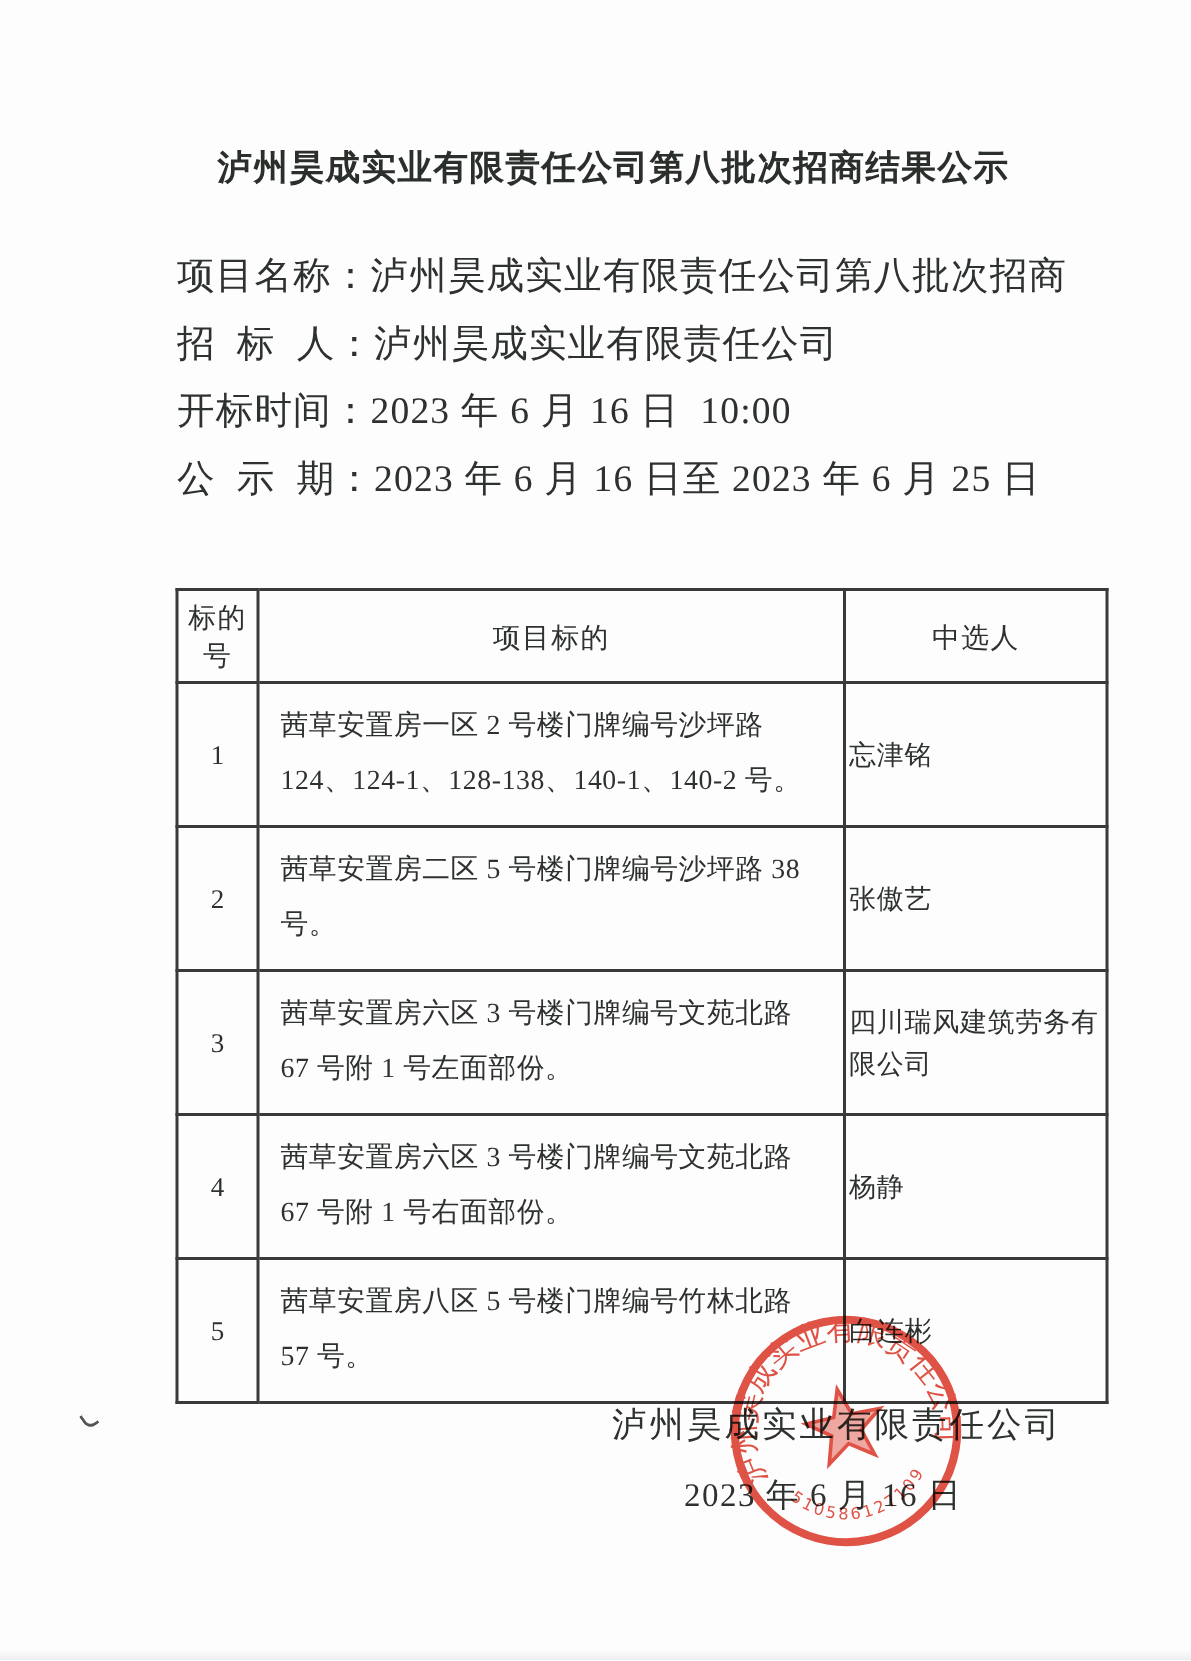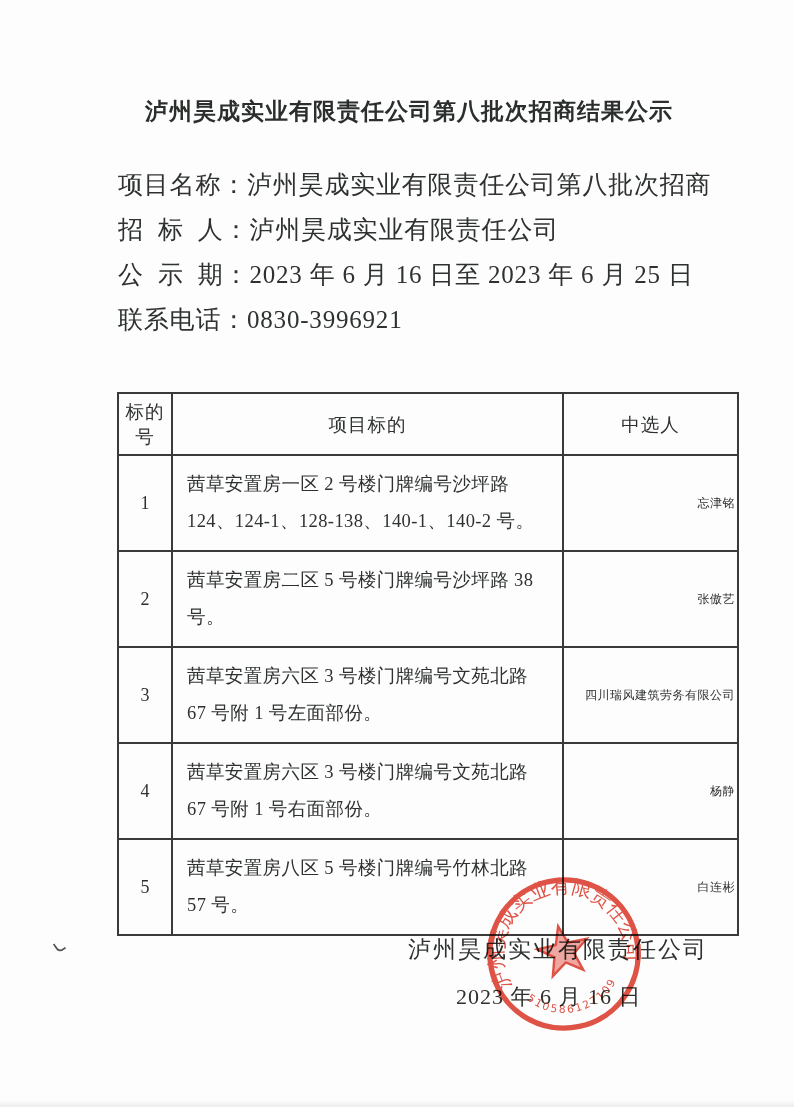--- a/index.html
+++ b/index.html
@@ -25,21 +25,21 @@
     border-collapse:collapse; table-layout:fixed;
   }
   .results th,.results td{ border:2px solid #3a3a3a; vertical-align:middle; }
   .results th{ height:58px; font-weight:normal; font-size:18.5px; letter-spacing:1px; text-align:center; }
   .results td{ height:86px; }
   .col-no{ width:54px; }
   .col-subject{ width:391px; }
   .col-winner{ width:175px; }
   td.no-cell{ text-align:center; font-size:18px; }
   td.subject-cell{ font-size:18.5px; line-height:37px; letter-spacing:0.4px; padding:4px 20px 4px 14px; }
-  td.winner-cell{ text-align:right; font-size:12px; line-height:28px; padding:0 2px; letter-spacing:0.5px; }
+  td.winner-cell{ text-align:left; font-size:18px; line-height:28px; padding:0 2px; letter-spacing:0.5px; }
   .footer-company{ position:absolute; left:408px; top:934px; font-size:23px; letter-spacing:2px; white-space:pre; }
   .footer-date{ position:absolute; left:456px; top:982px; font-size:22px; letter-spacing:1px; white-space:pre;font-family:Liberation Serif, serif; }
   .seal{
     position:absolute; left:486px; top:876px; width:156px; height:156px;
     mix-blend-mode:multiply; opacity:0.93; transform:rotate(-12deg);
     pointer-events:none;
   }
   .ink-speck{
     position:absolute; left:55px; top:941px; width:7px; height:9px;
     border-left:2px solid #2d2d2d; border-bottom:2px solid #2d2d2d;
@@ -49,22 +49,22 @@
 </head>
 <body>
 
 <div class="page">
 
   <h1 class="title">泸州昊成实业有限责任公司第八批次招商结果公示</h1>
 
   <div class="info">
     <div class="info-line"><span>项目名称：</span><span>泸州昊成实业有限责任公司第八批次招商</span></div>
     <div class="info-line"><span>招  标  人：</span><span>泸州昊成实业有限责任公司</span></div>
+    <div class="info-line"><span>开标时间：</span><span>2023 年 6 月 16 日  10:00</span></div>
     <div class="info-line"><span>公  示  期：</span><span>2023 年 6 月 16 日至 2023 年 6 月 25 日</span></div>
-    <div class="info-line"><span>联系电话：</span><span>0830-3996921</span></div>
   </div>
 
   <table class="results">
     <colgroup>
         <col class="col-no">
         <col class="col-subject">
         <col class="col-winner">
       </colgroup>
     <thead>
       <tr>

